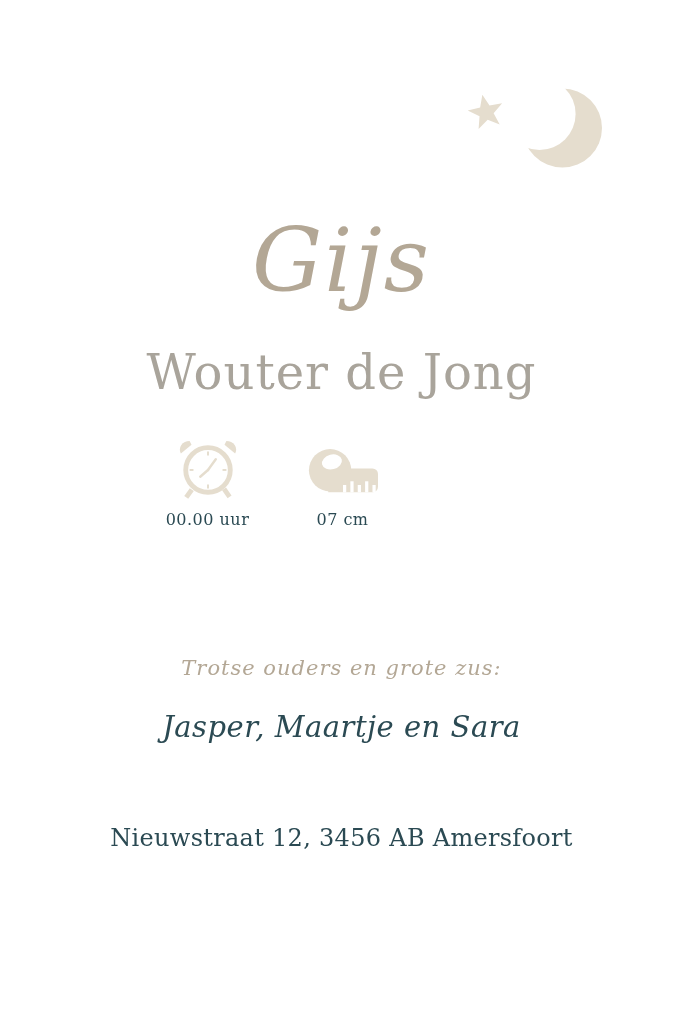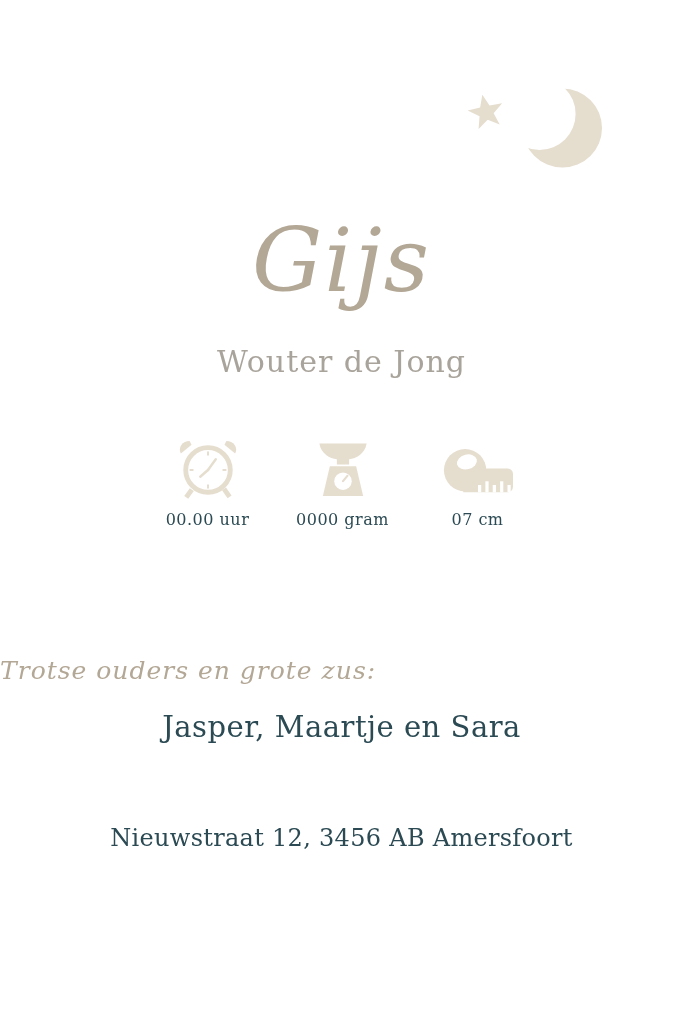--- a/index.html
+++ b/index.html
@@ -44,21 +44,21 @@
     font-size: 88px;
     line-height: 1.25;
     color: var(--tan);
     letter-spacing: 2px;
   }
   .full-name {
     position: absolute;
     left: 0; top: 344px;
     width: 100%;
     text-align: center;
-    font-size: 30px;
+    font-size: 48px;
     letter-spacing: 1px;
     color: var(--warm-gray);
   }
   
   .stats {
     position: absolute;
     left: 140px; top: 432px;
     width: 405px;
     display: flex;
   }
@@ -80,34 +80,36 @@
     font-size: 16px;
     color: var(--teal);
     letter-spacing: 0.5px;
     white-space: nowrap;
   }
   
   .proud-line {
     position: absolute;
     left: 0; top: 656px;
     width: 100%;
+    text-align: center;
     font-family: "DejaVu Serif", serif;
     font-style: italic;
-    font-size: 25px;
+    font-size: 21px;
     letter-spacing: 1px;
     color: var(--tan);
   }
   .family-names {
     position: absolute;
     left: 0; top: 710px;
     width: 100%;
     text-align: center;
     font-size: 29px;
     letter-spacing: 0.5px;
     color: var(--teal);
+    font-style: italic;
   }
   
   .address {
     position: absolute;
     left: 0; top: 822px;
     width: 100%;
     text-align: center;
     font-size: 24px;
     line-height: 1.38;
     letter-spacing: 0.3px;
@@ -159,34 +161,20 @@
           <line x1="13" y1="33" x2="17" y2="33" stroke="currentColor" stroke-width="2"></line>
           <line x1="47" y1="33" x2="51" y2="33" stroke="currentColor" stroke-width="2"></line>
 
           <line x1="32" y1="33" x2="40" y2="22" stroke="currentColor" stroke-width="2.5" stroke-linecap="round"></line>
           <line x1="32" y1="33" x2="24" y2="40" stroke="currentColor" stroke-width="2.5" stroke-linecap="round"></line>
         </svg>
       </div>
       <div class="stat-label">00.00 uur</div>
     </div>
 
-    <div class="stat">
-      <div class="icon-box">
-        <svg viewBox="0 0 64 64" width="56" height="64">
-
-          <path fill="currentColor" d="M5,4 h54 c-2,12 -12,17 -20,18 l0,6 h-14 l0,-6 c-8,-1 -18,-6 -20,-18 z"></path>
-
-          <path fill="currentColor" d="M17,30 h30 l8,34 h-46 z"></path>
-
-          <circle cx="32" cy="47" r="10" fill="#fff"></circle>
-          <line x1="32" y1="47" x2="37" y2="41" stroke="currentColor" stroke-width="2.5" stroke-linecap="round"></line>
-        </svg>
-      </div>
-      <div class="stat-label">0000 gram</div>
-    </div>
 
     <div class="stat">
       <div class="icon-box">
         <svg viewBox="0 0 76 58" width="70" height="54">
 
           <path fill="currentColor" d="M22,24 h48 a6,6 0 0 1 6,6 v14 a6,6 0 0 1 -6,6 h-48 z"></path>
 
           <circle cx="24" cy="26" r="23" fill="currentColor"></circle>
 
           <ellipse cx="26" cy="17" rx="11" ry="8" fill="#fff" transform="rotate(-14 26 17)"></ellipse>

